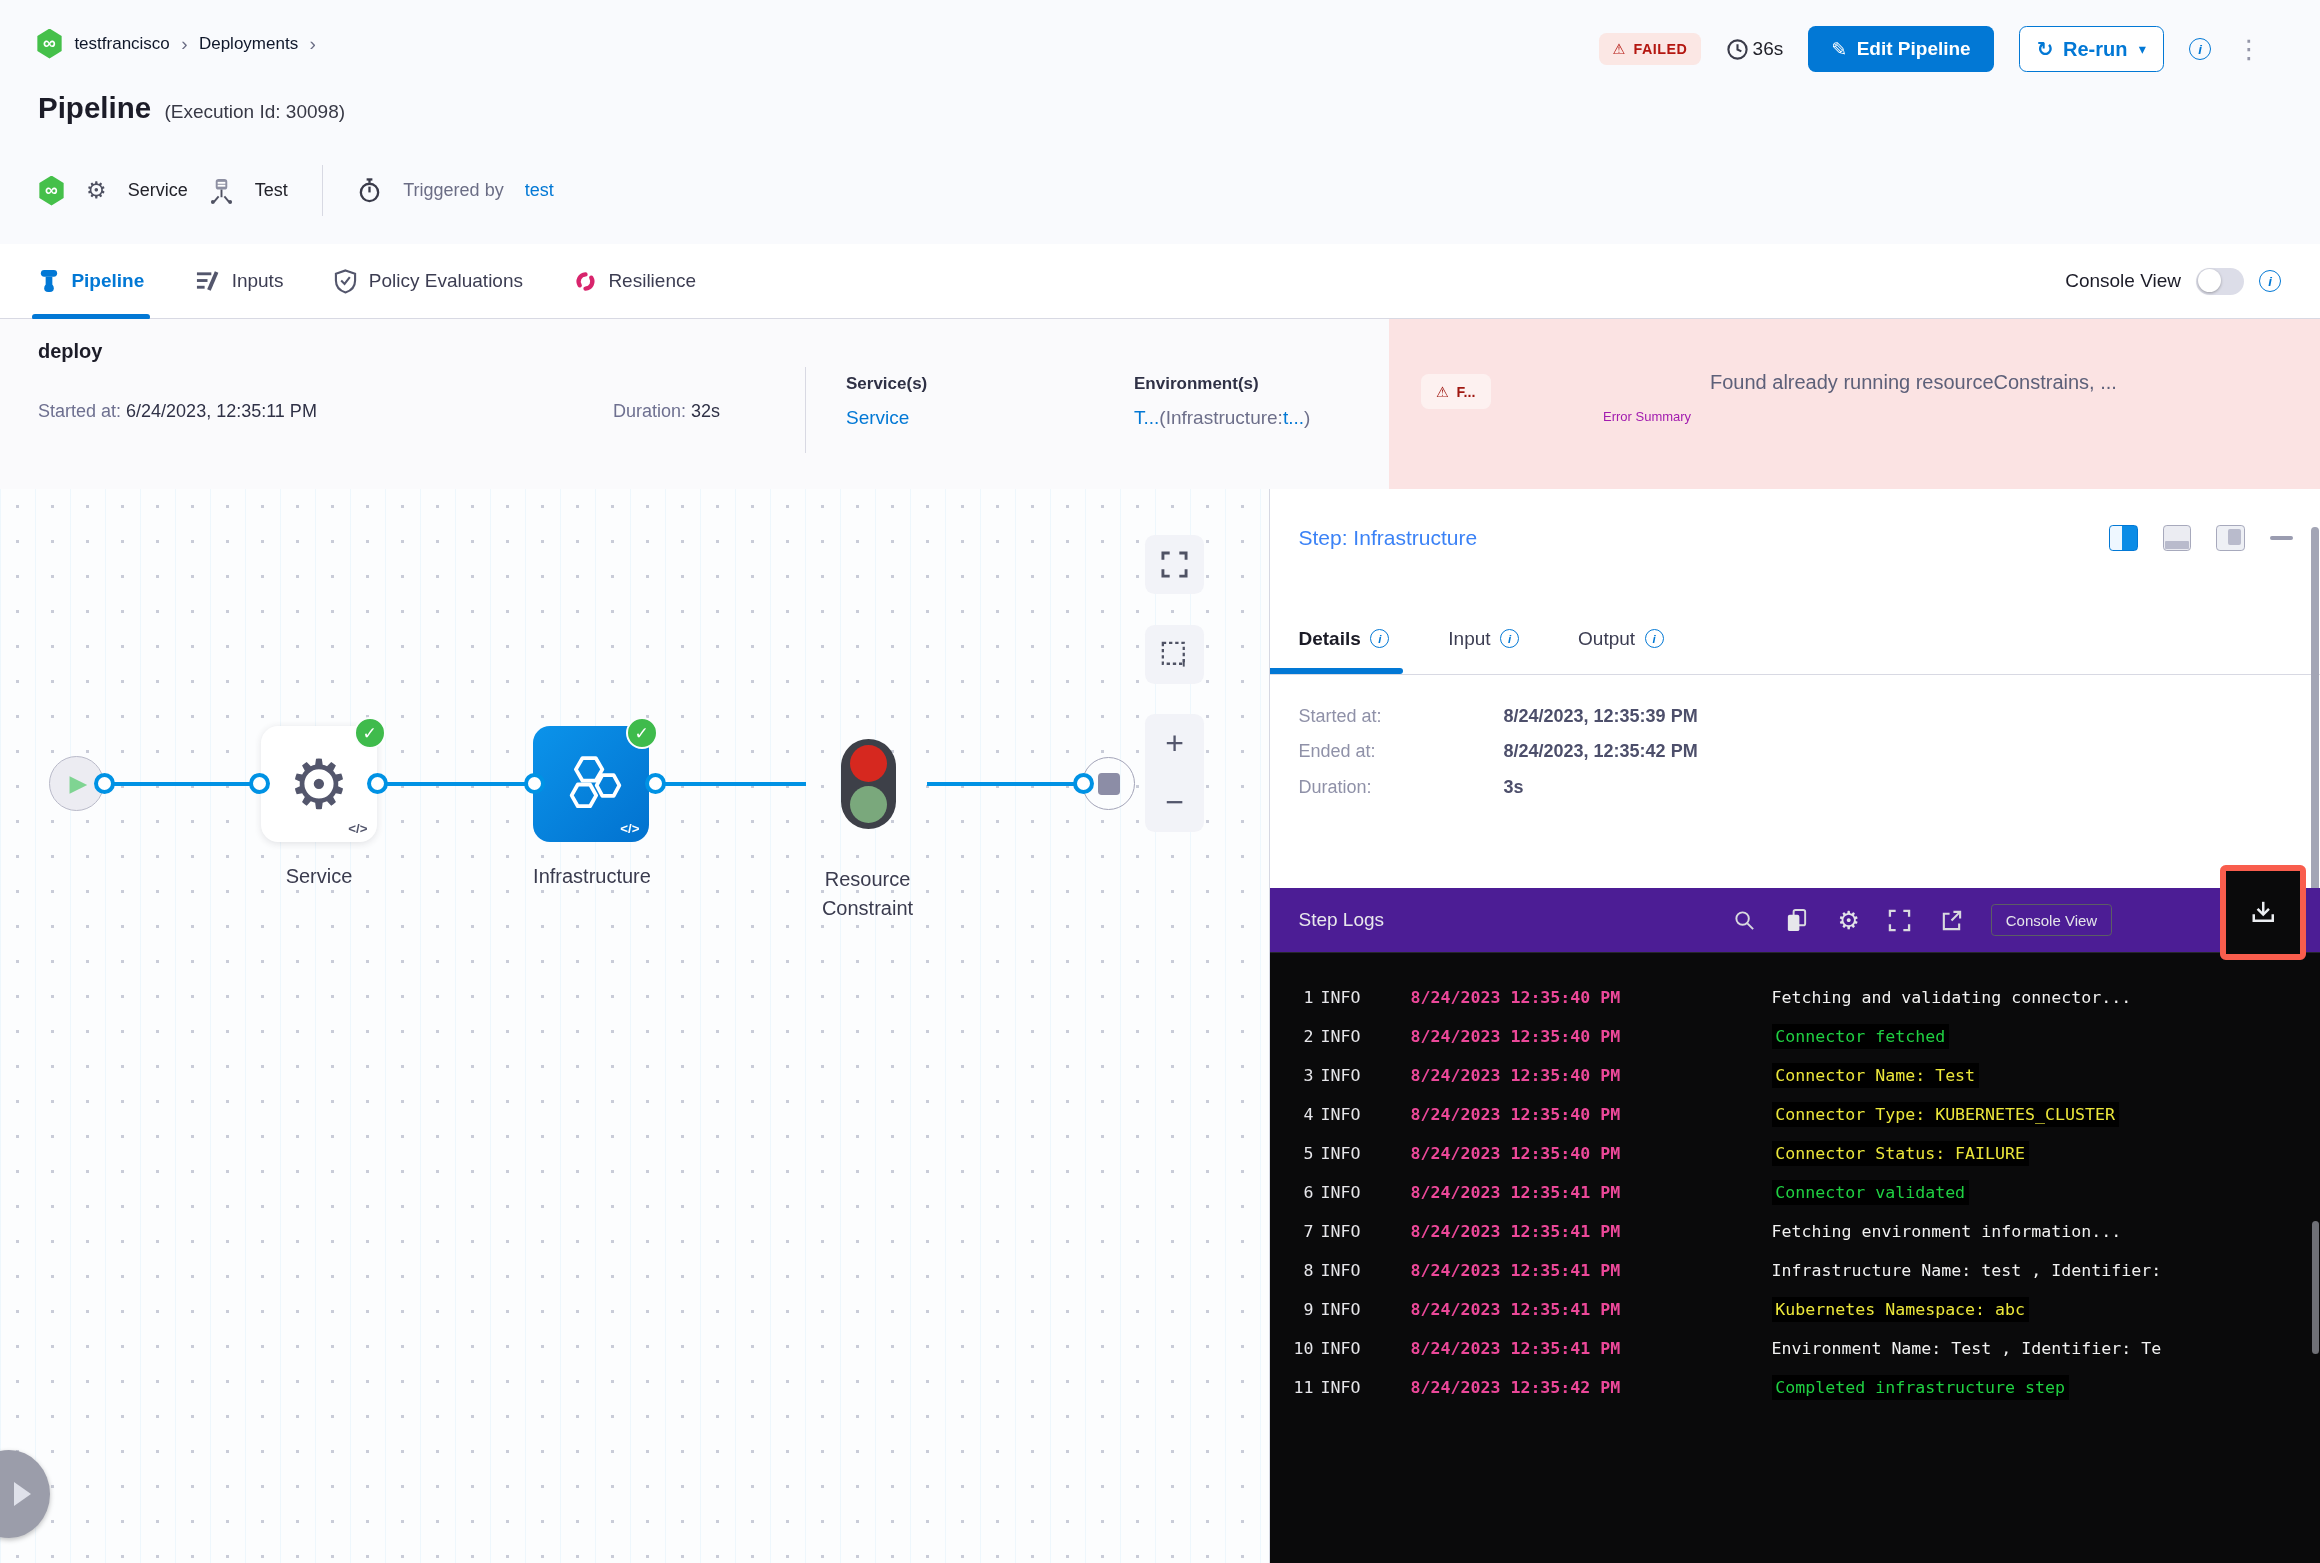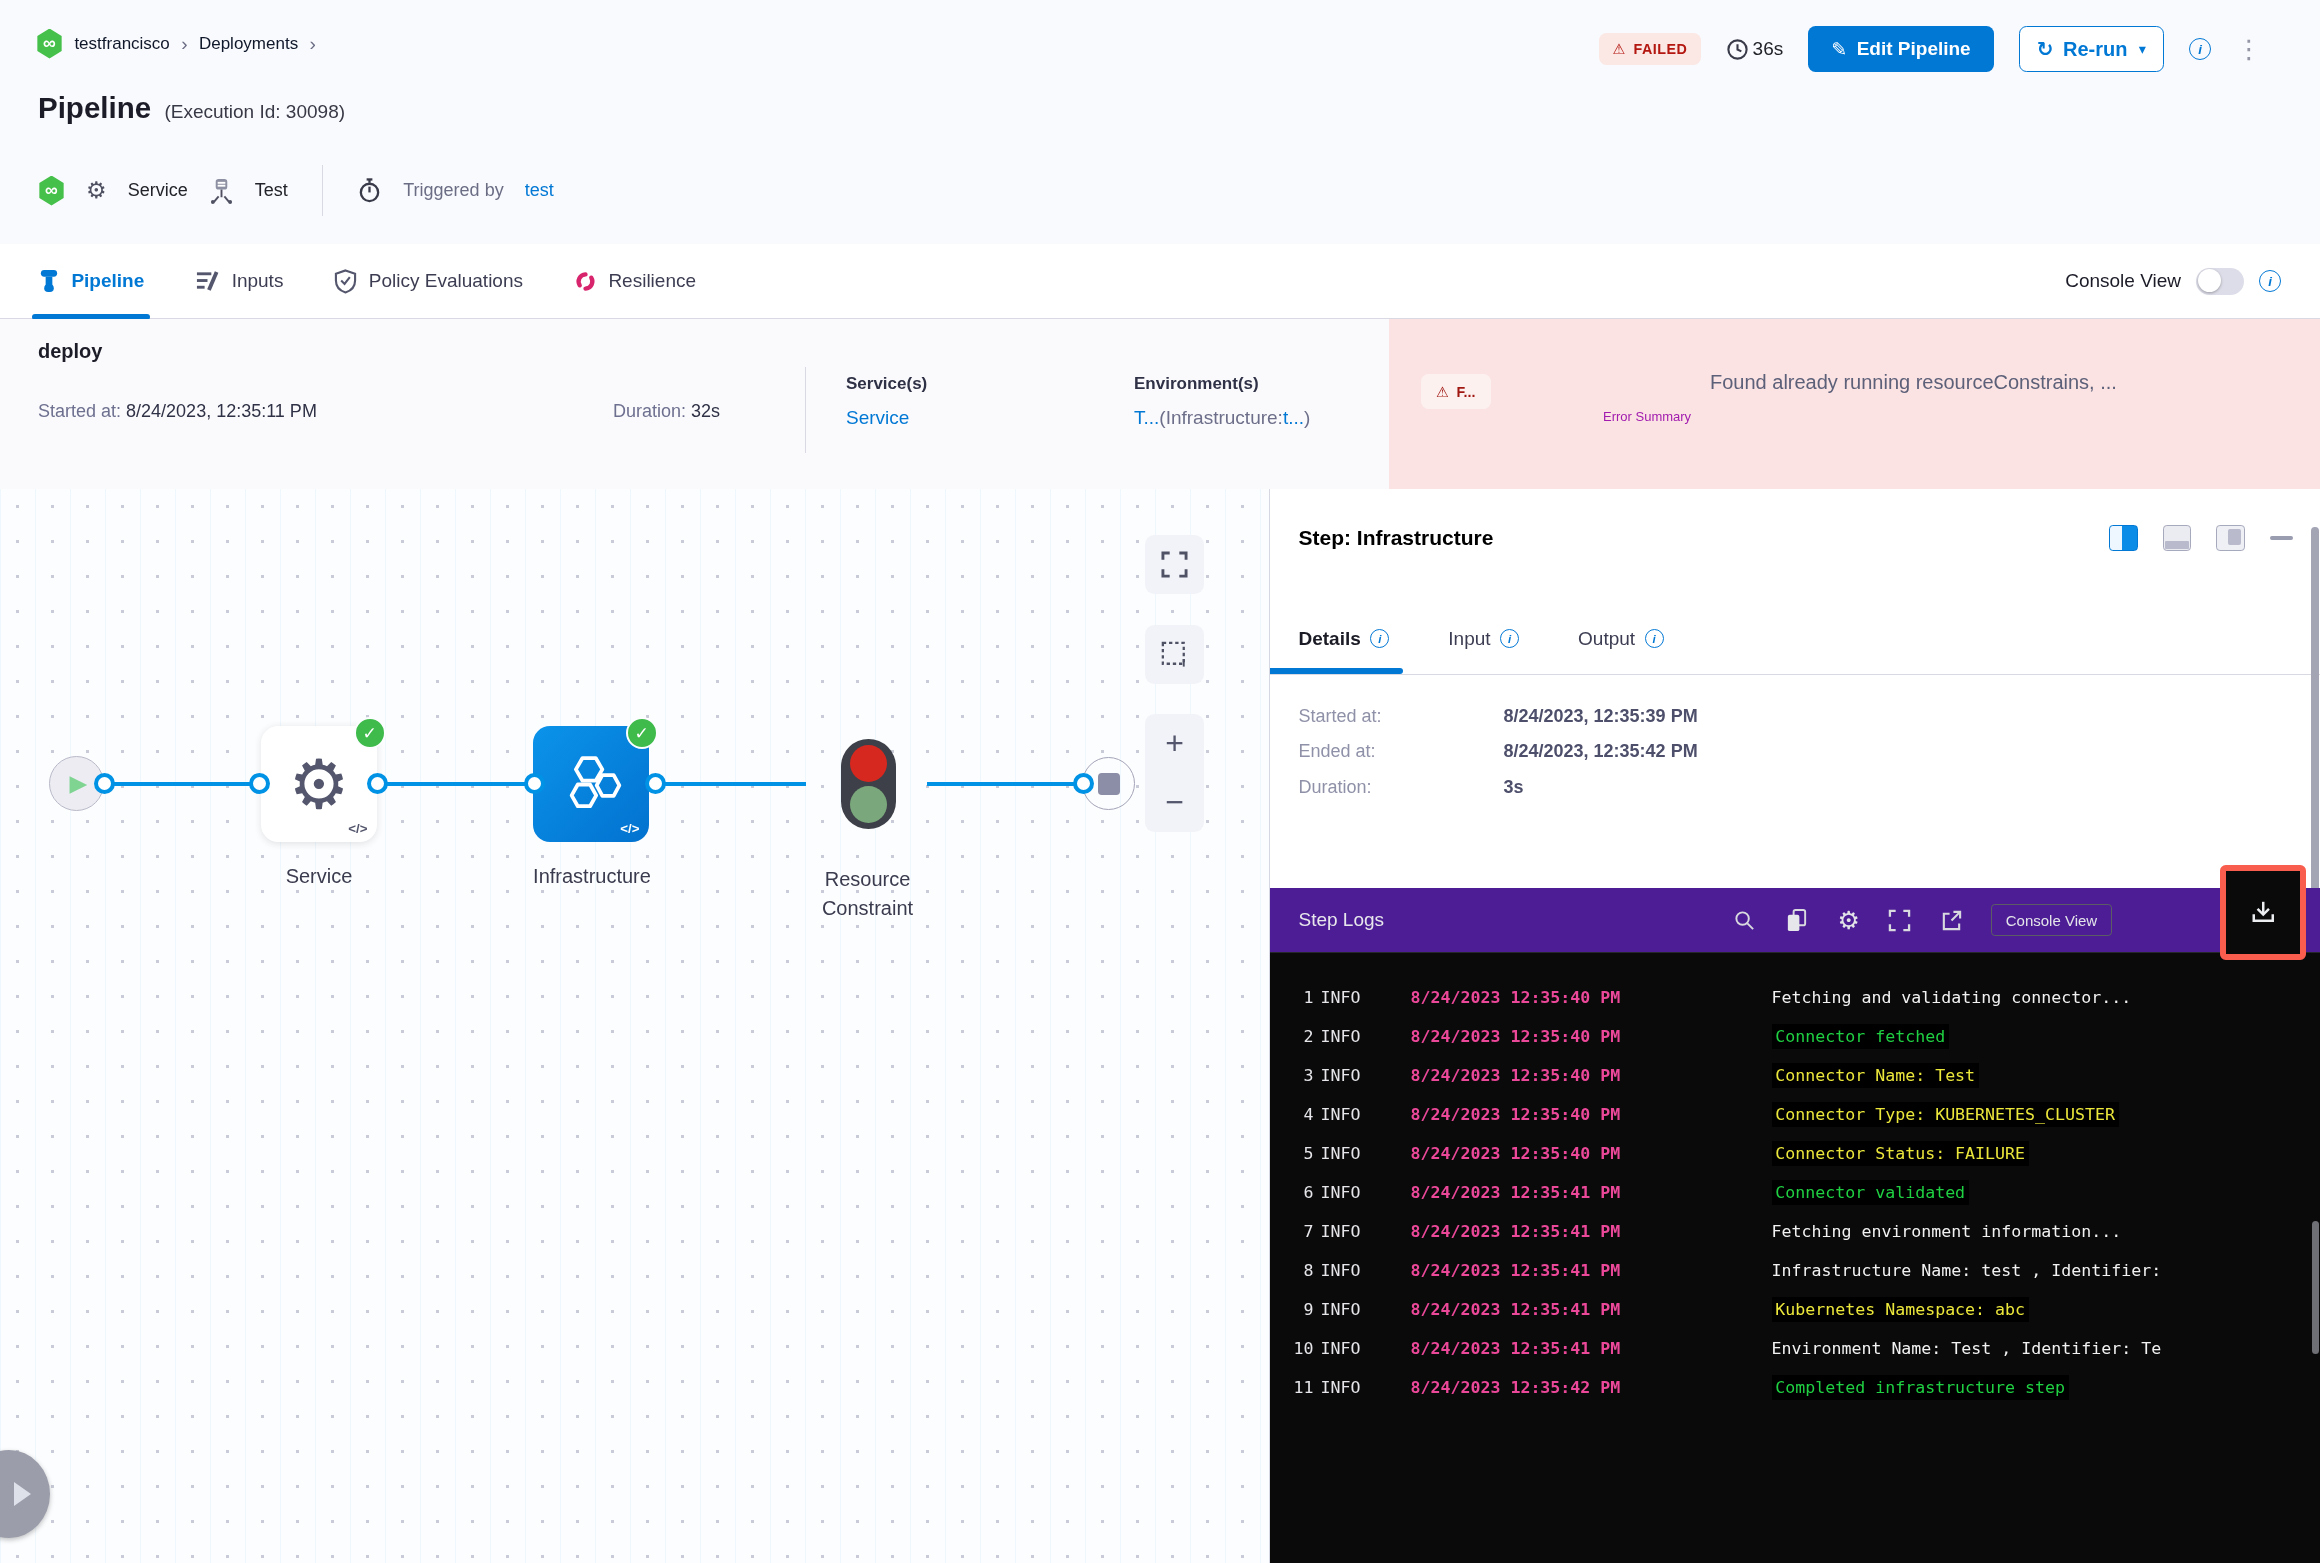--- a/index.html
+++ b/index.html
@@ -120,21 +120,21 @@
   .zoom-group div { flex:1; display:flex; align-items:center; justify-content:center; font-size:32px; color:#53566c; cursor:pointer; }
   .edge-handle { position:absolute; left:-32px; top:961px; width:82px; height:88px; border-radius:50%;
     background:#9b9daa; display:flex; align-items:center; justify-content:center; cursor:pointer;
     box-shadow:0 1.9px 5.7px rgba(0,0,0,.25); }
   .edge-handle .tri { width:0; height:0; border-left:17px solid #dfe1ea; border-top:12.4px solid transparent;
     border-bottom:12.4px solid transparent; margin-left:27px; }
 
   
   .panel { position:relative; width:1052px; height:100%; background:#fff; border-left:1px solid #d5d7e2; }
   .panel-head { position:absolute; left:28.5px; right:28.5px; top:36px; display:flex; align-items:center; justify-content:space-between; }
-  .panel-title { font-size:21px; font-weight:bold; color:#000000; }
+  .panel-title { font-size:21px; font-weight:normal; color:#3b82f6; }
   .win-icons { display:flex; align-items:center; gap:25px; }
   .win { width:28.5px; height:26px; border-radius:3.8px; cursor:pointer; }
   .win-split { border:1.9px solid #0278d5; background:linear-gradient(90deg,#eef7ff 0 46%,#0b8ce6 46% 100%); }
   .win-bottom { border:1.9px solid #a7a9bc; background:#ebecf2; position:relative; }
   .win-bottom::after { content:""; position:absolute; left:1px; right:1px; bottom:1px; height:7.6px; background:#b9bbcc; border-radius:1px; }
   .win-float { border:1.9px solid #a7a9bc; background:#eef0f5; position:relative; }
   .win-float::after { content:""; position:absolute; right:2.9px; top:2.9px; width:12.4px; height:16px; background:#b9bbcc; border-radius:1.9px; }
   .win-min { width:23px; height:4.8px; background:#9a9cb0; border-radius:1.9px; cursor:pointer; }
 
   .panel-tabs { position:absolute; left:0; right:0; top:114px; height:72px; border-bottom:1px solid #d8d9e3;
@@ -302,21 +302,21 @@
       <span class="toggle">
           <span class="knob"></span>
         </span>
       <span class="info-dot">i</span>
     </div>
   </nav>
 
   <section class="stagebar">
     <div class="stage-name">deploy</div>
     <div class="stage-times">
-      <span class="lbl">Started at: </span><span>8/24/2023, 12:35:11 PM</span>
+      <span class="lbl">Started at: </span><span>6/24/2023, 12:35:11 PM</span>
     </div>
     <div class="dur">
       <span class="lbl">Duration: </span><span>32s</span>
     </div>
     <div class="stage-vsep"></div>
     <div class="svc-block">
       <div class="blk-label">Service(s)</div>
       <a class="blk-link">Service</a>
     </div>
     <div class="env-block">

